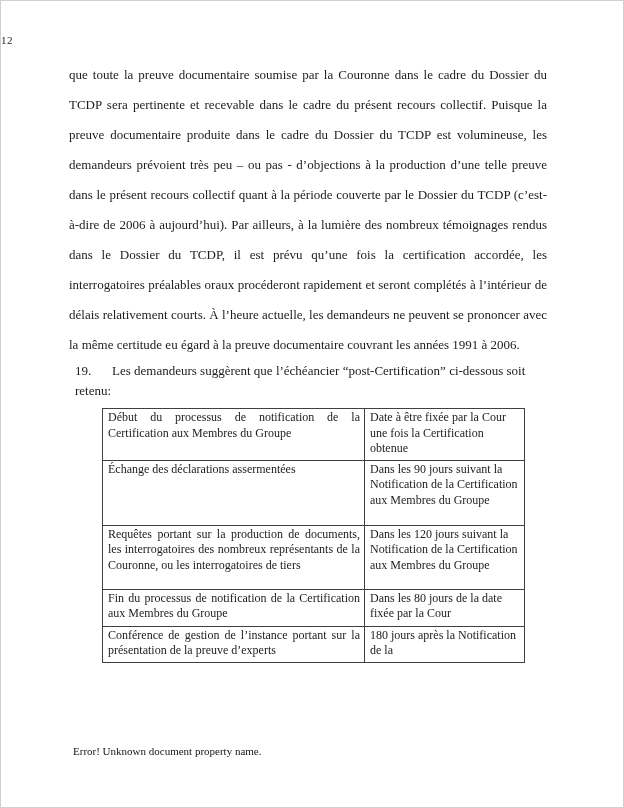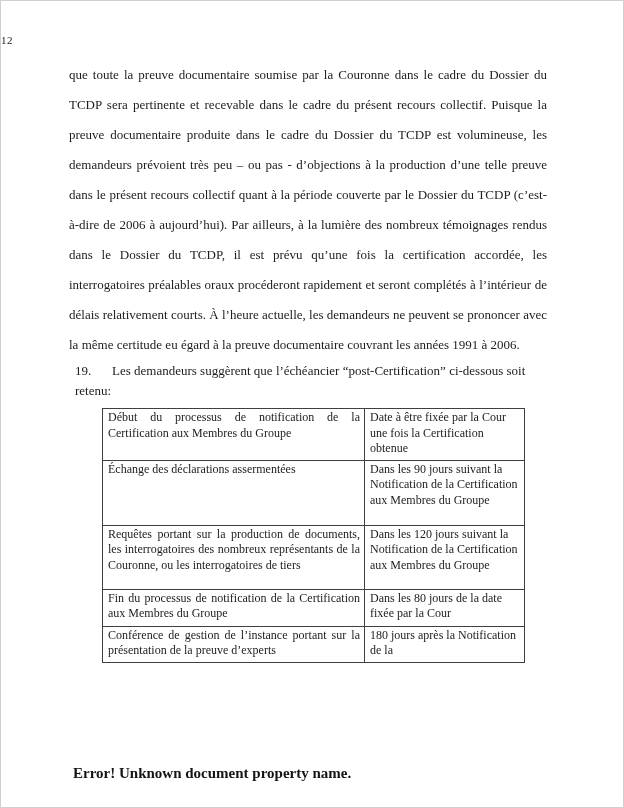--- a/index.html
+++ b/index.html
@@ -48,23 +48,23 @@
     border:1px solid #3f3f3f;
     vertical-align:top;
     font-size:12px;
     line-height:15.6px;
     padding:1px 4px 3px 5px;
   }
   td.lcell { width:262px; text-align:justify; }
   td.rcell { width:160px; text-align:left; }
   .footer {
     position:absolute;
-    left:72px; top:764px;
-    font-size:15px;
-    font-weight:bold;
+    left:72px; top:744px;
+    font-size:11px;
+    font-weight:normal;
     color:#141414;
   }
 </style>
 </head>
 <body>
 
 <div class="page">
 
   <div class="page-number">12</div>
 

